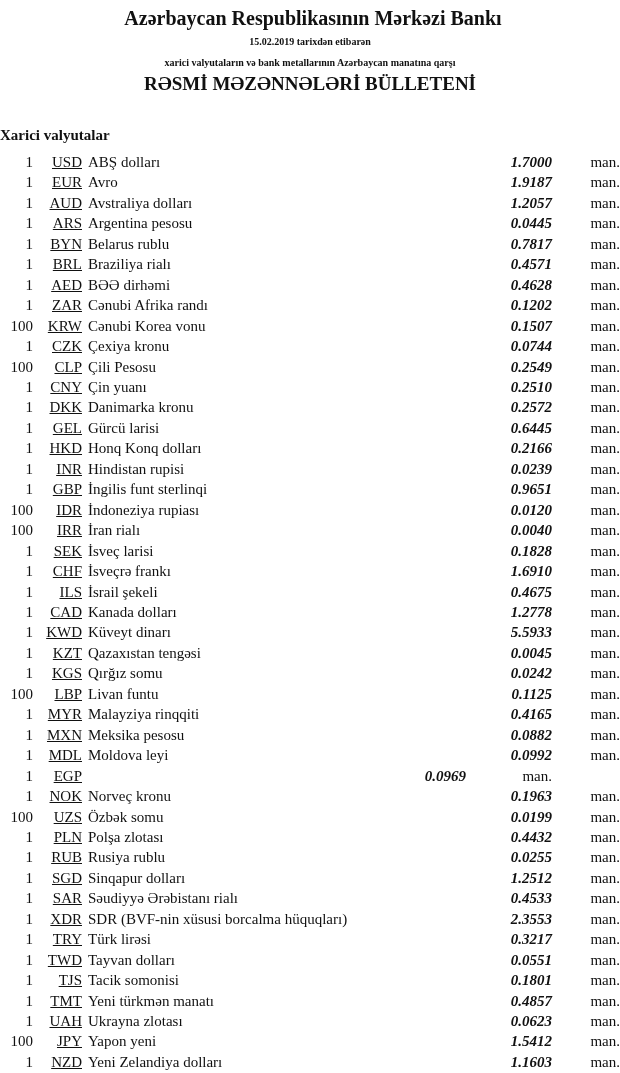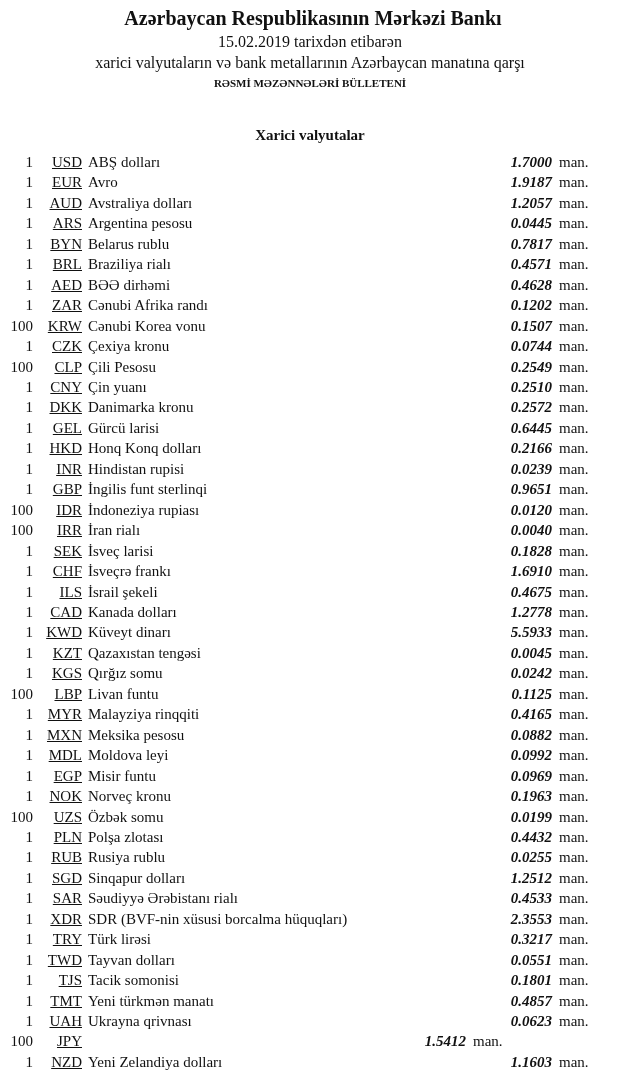--- a/index.html
+++ b/index.html
@@ -19,52 +19,51 @@
     height: 1073px;
   }
   header { text-align: center; }
   .bank-name {
     font-size: 20px;
     line-height: 25px;
     font-weight: bold;
     margin: 6px 0 0 6px;
   }
   .hdr-line {
-    font-size: 16px;
-    line-height: 21px;
-    font-weight: normal;
-  }
-  .bulletin-title {
-    font-size: 11px;
+    font-size: 10px;
     line-height: 21px;
     font-weight: bold;
   }
+  .bulletin-title {
+    font-size: 19px;
+    line-height: 21px;
+    font-weight: bold;
+  }
   .section-title {
     margin-top: 31px;
-    text-align: center;
     font-size: 15px;
     line-height: 21px;
     font-weight: bold;
   }
   .rates-table {
     margin-top: 6px;
   }
   .row {
     display: grid;
     grid-template-columns: 34px 48px 1fr 86px 68px;
     height: 20.466px;
     line-height: 20.466px;
     font-size: 15px;
     white-space: nowrap;
   }
   .qty   { text-align: right; padding-right: 1px; }
   .code  { text-align: right; text-decoration: underline; }
   .name  { text-align: left; padding-left: 6px; overflow: hidden; }
   .rate  { text-align: right; font-weight: bold; font-style: italic; }
-  .unit  { text-align: left; padding-left: 7px; }
+  .unit  { text-align: right; padding-left: 7px; }
 </style>
 </head>
 <body>
 
 <div class="page">
   <header>
     <h1 class="bank-name">Azərbaycan Respublikasının Mərkəzi Bankı</h1>
     <div class="hdr-line">15.02.2019 tarixdən etibarən</div>
     <div class="hdr-line">xarici valyutaların və bank metallarının Azərbaycan manatına qarşı</div>
     <div class="bulletin-title">RƏSMİ MƏZƏNNƏLƏRİ BÜLLETENİ</div>
@@ -309,21 +308,20 @@
     <span class="qty">1</span>
     <span class="code">MDL</span>
     <span class="name">Moldova leyi</span>
     <span class="rate">0.0992</span>
     <span class="unit">man.</span>
   </div>
 
   <div class="row">
     <span class="qty">1</span>
     <span class="code">EGP</span>
-    <span class="name">Misir funtu</span>
     <span class="rate">0.0969</span>
     <span class="unit">man.</span>
   </div>
 
   <div class="row">
     <span class="qty">1</span>
     <span class="code">NOK</span>
     <span class="name">Norveç kronu</span>
     <span class="rate">0.1963</span>
     <span class="unit">man.</span>
@@ -405,28 +403,29 @@
     <span class="qty">1</span>
     <span class="code">TMT</span>
     <span class="name">Yeni türkmən manatı</span>
     <span class="rate">0.4857</span>
     <span class="unit">man.</span>
   </div>
 
   <div class="row">
     <span class="qty">1</span>
     <span class="code">UAH</span>
-    <span class="name">Ukrayna qrivnası</span>
+    <span class="name">Ukrayna zlotası</span>
     <span class="rate">0.0623</span>
     <span class="unit">man.</span>
   </div>
 
   <div class="row">
     <span class="qty">100</span>
     <span class="code">JPY</span>
+    <span class="name">Yapon yeni</span>
     <span class="rate">1.5412</span>
     <span class="unit">man.</span>
   </div>
 
   <div class="row">
     <span class="qty">1</span>
     <span class="code">NZD</span>
     <span class="name">Yeni Zelandiya dolları</span>
     <span class="rate">1.1603</span>
     <span class="unit">man.</span>

